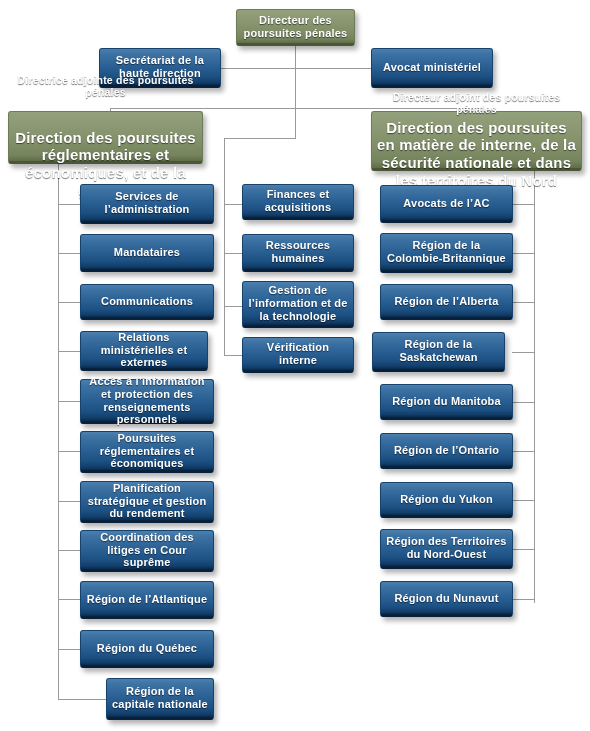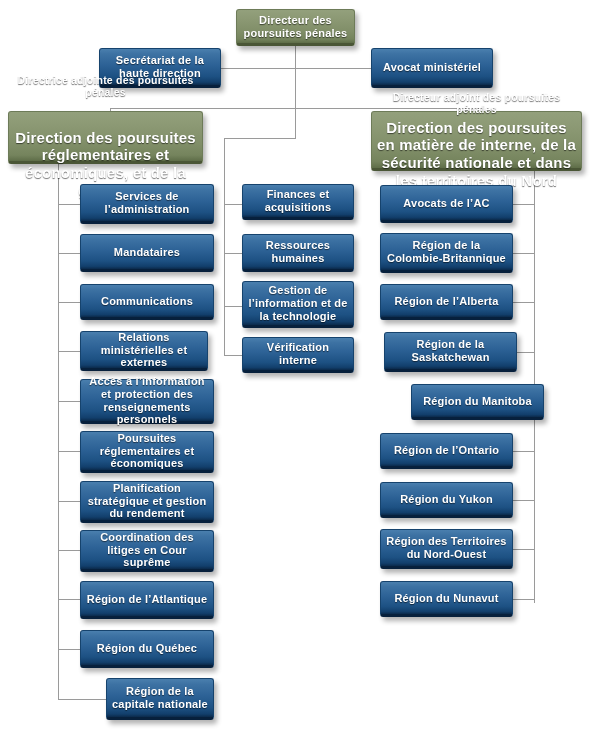--- a/index.html
+++ b/index.html
@@ -198,24 +198,24 @@
 
   <div class="node blue" style="left:380px; top:185px; width:133px; height:38px;">
     <span class="t1">Avocats de l’AC</span>
     </div>
   <div class="node blue" style="left:380px; top:233px; width:133px; height:40px;">
     <span class="t1">Région de la Colombie-Britannique</span>
     </div>
   <div class="node blue" style="left:380px; top:284px; width:133px; height:36px;">
     <span class="t1">Région de l’Alberta</span>
     </div>
-  <div class="node blue" style="left:384px; top:332px; width:133px; height:40px;">
+  <div class="node blue" style="left:372px; top:332px; width:133px; height:40px;">
     <span class="t1">Région de la Saskatchewan</span>
     </div>
-  <div class="node blue" style="left:380px; top:384px; width:133px; height:36px;margin-left:31px;">
+  <div class="node blue" style="left:380px; top:384px; width:133px; height:36px;">
     <span class="t1">Région du Manitoba</span>
     </div>
   <div class="node blue" style="left:380px; top:433px; width:133px; height:36px;">
     <span class="t1">Région de l’Ontario</span>
     </div>
   <div class="node blue" style="left:380px; top:482px; width:133px; height:36px;">
     <span class="t1">Région du Yukon</span>
     </div>
   <div class="node blue" style="left:380px; top:529px; width:133px; height:40px;">
     <span class="t1">Région des Territoires du Nord-Ouest</span>

